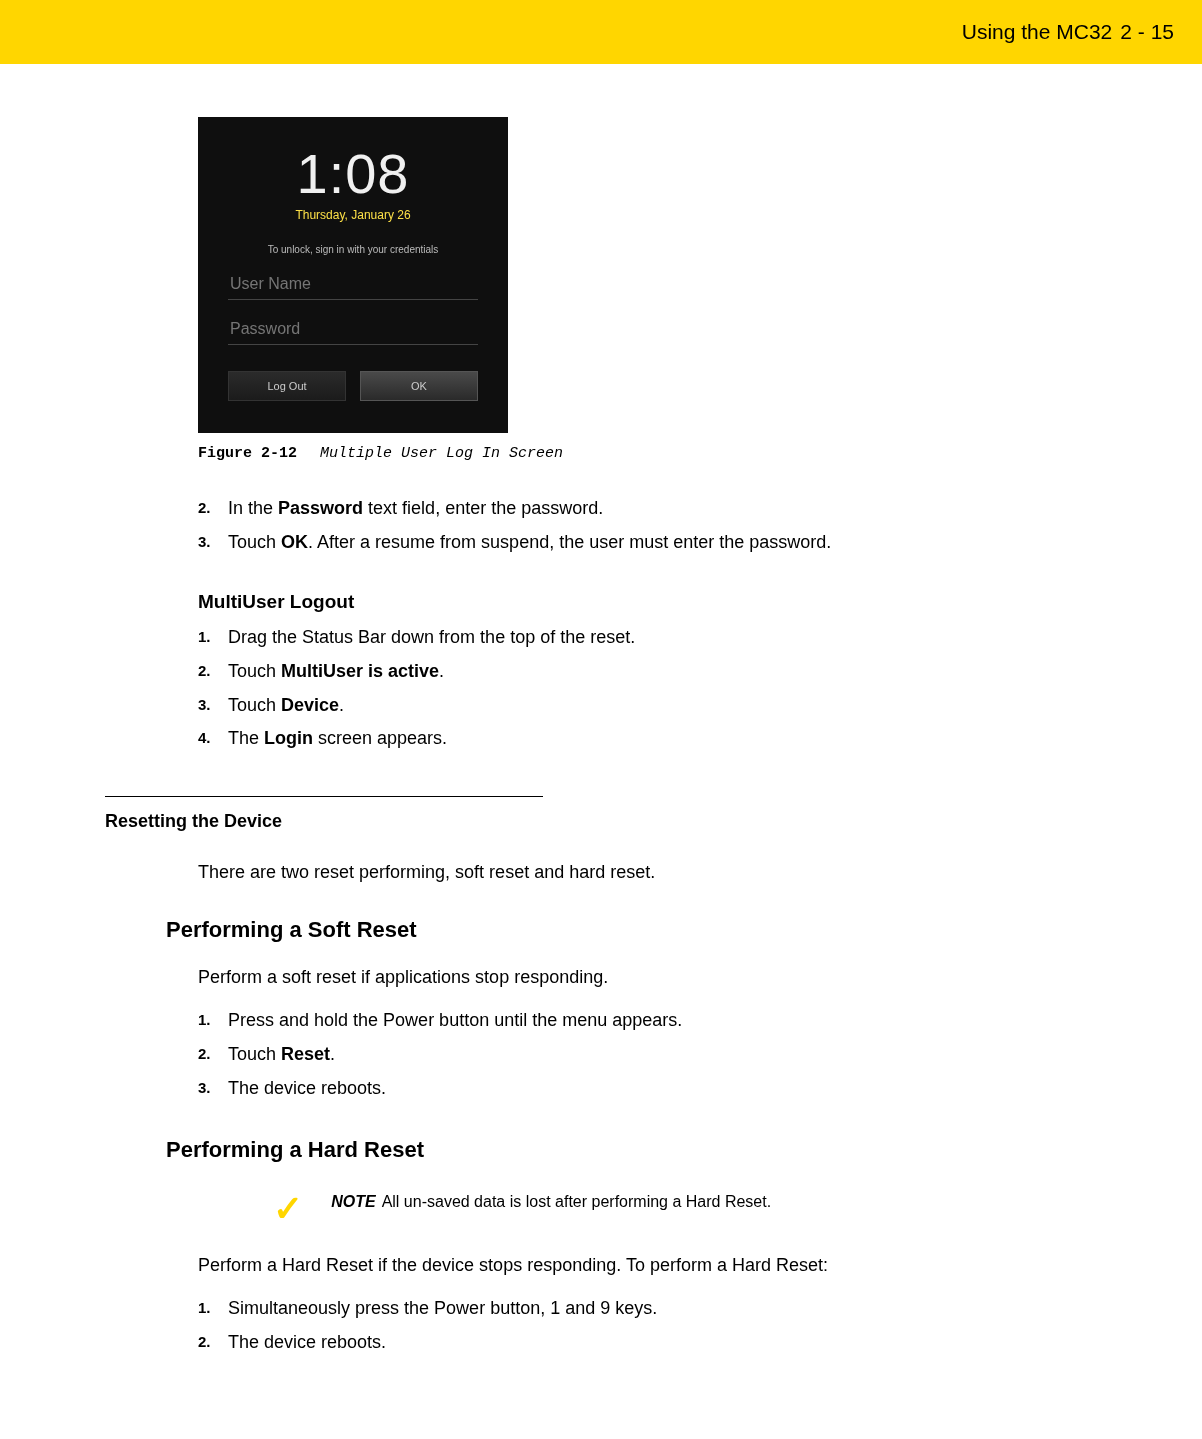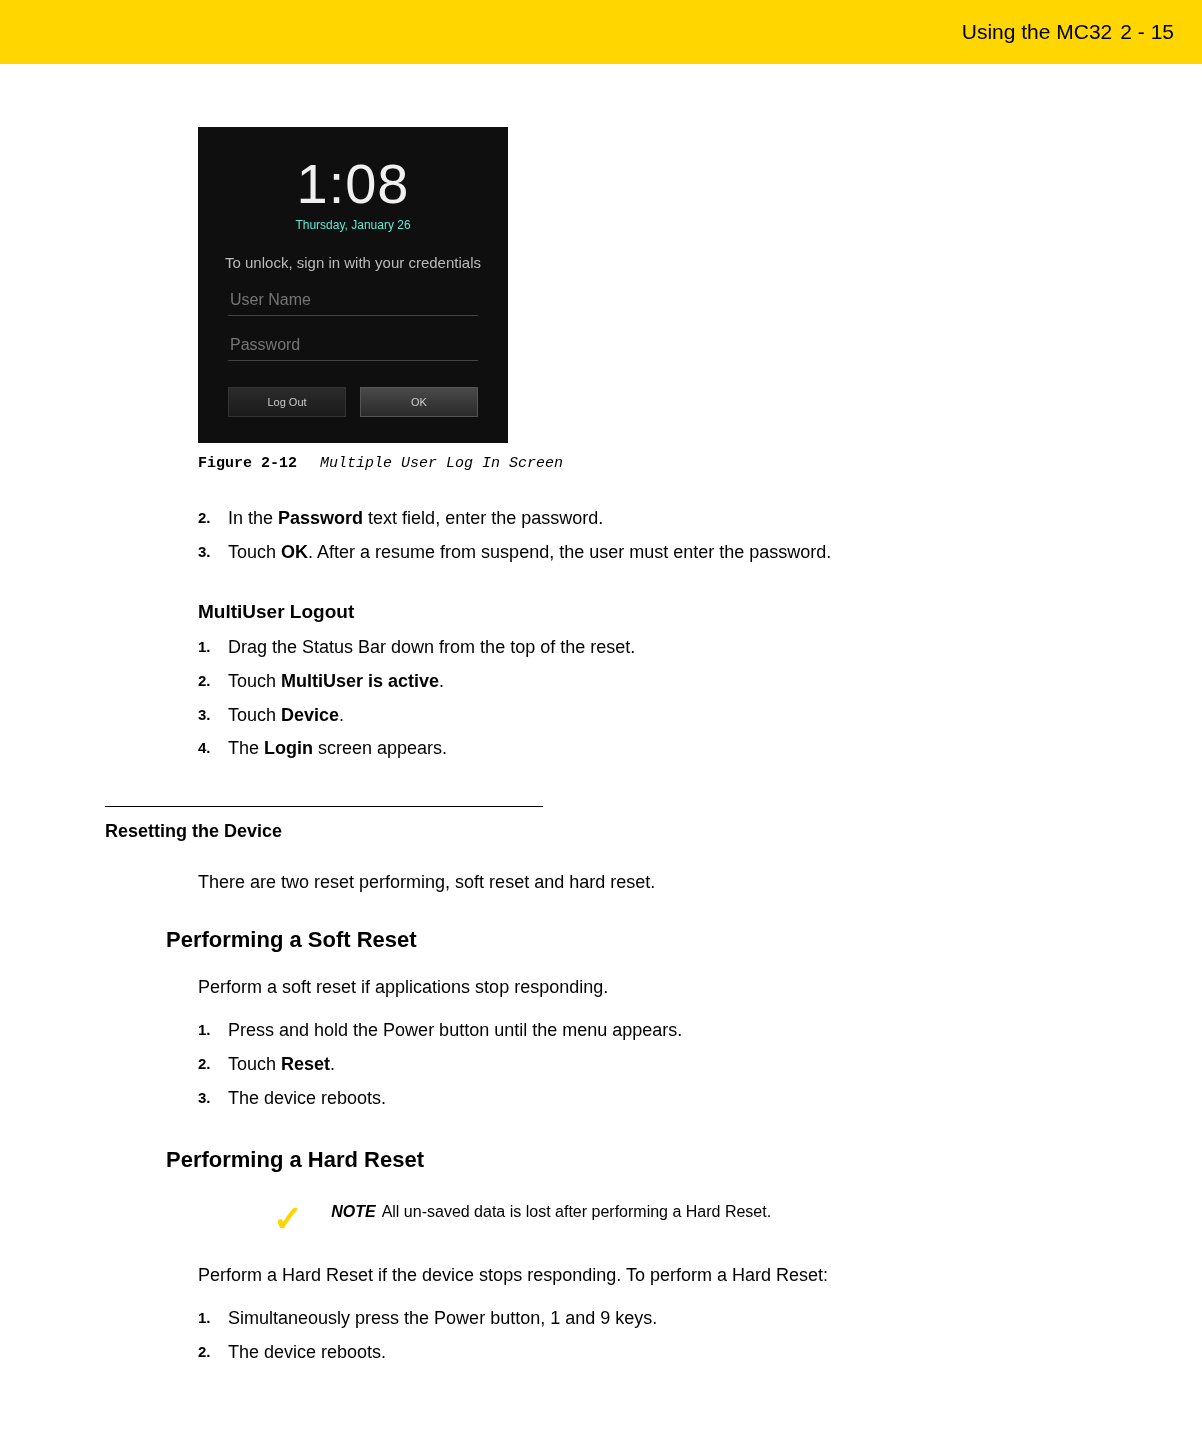--- a/index.html
+++ b/index.html
@@ -18,21 +18,21 @@
     display: flex;
     align-items: center;
     justify-content: flex-end;
     padding-right: 28px;
     font-size: 21px;
   }
   .header-chapter { margin-right: 8px; }
   .header-page { }
   .page {
     width: 996px;
-    margin: 15px auto;
+    margin: 5px auto;
     padding-top: 48px;
   }
   .figure-area {
     margin-left: 95px;
   }
   .lockscreen {
     width: 310px;
     height: 316px;
     background: #0f0f0f;
     color: #ddd;
@@ -43,25 +43,25 @@
     font-family: Arial, sans-serif;
   }
   .lockscreen .clock {
     font-size: 56px;
     font-weight: 200;
     letter-spacing: 1px;
     color: #f0f0f0;
   }
   .lockscreen .date {
     font-size: 12px;
-    color: #5eead4;
+    color: #fde047;
     margin-top: 2px;
   }
   .lockscreen .hint {
-    font-size: 15px;
+    font-size: 10px;
     color: #bbb;
     margin-top: 22px;
   }
   .lockscreen .field {
     width: 250px;
     border: none;
     border-bottom: 1px solid #444;
     background: transparent;
     color: #aaa;
     font-size: 16px;

